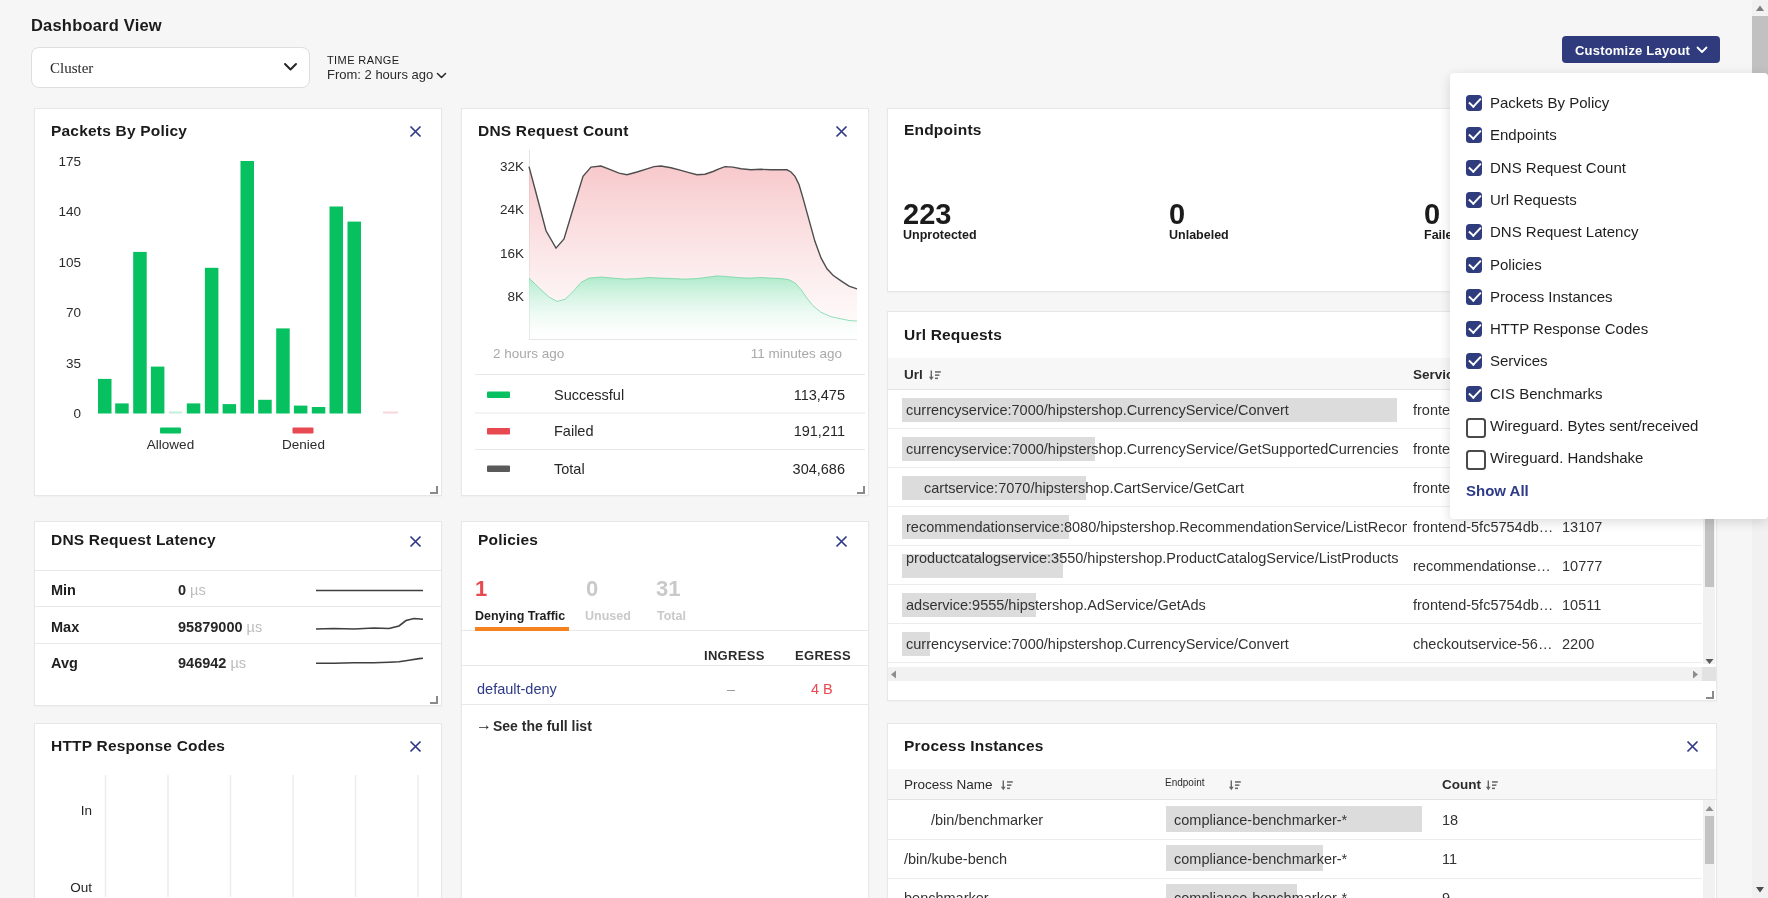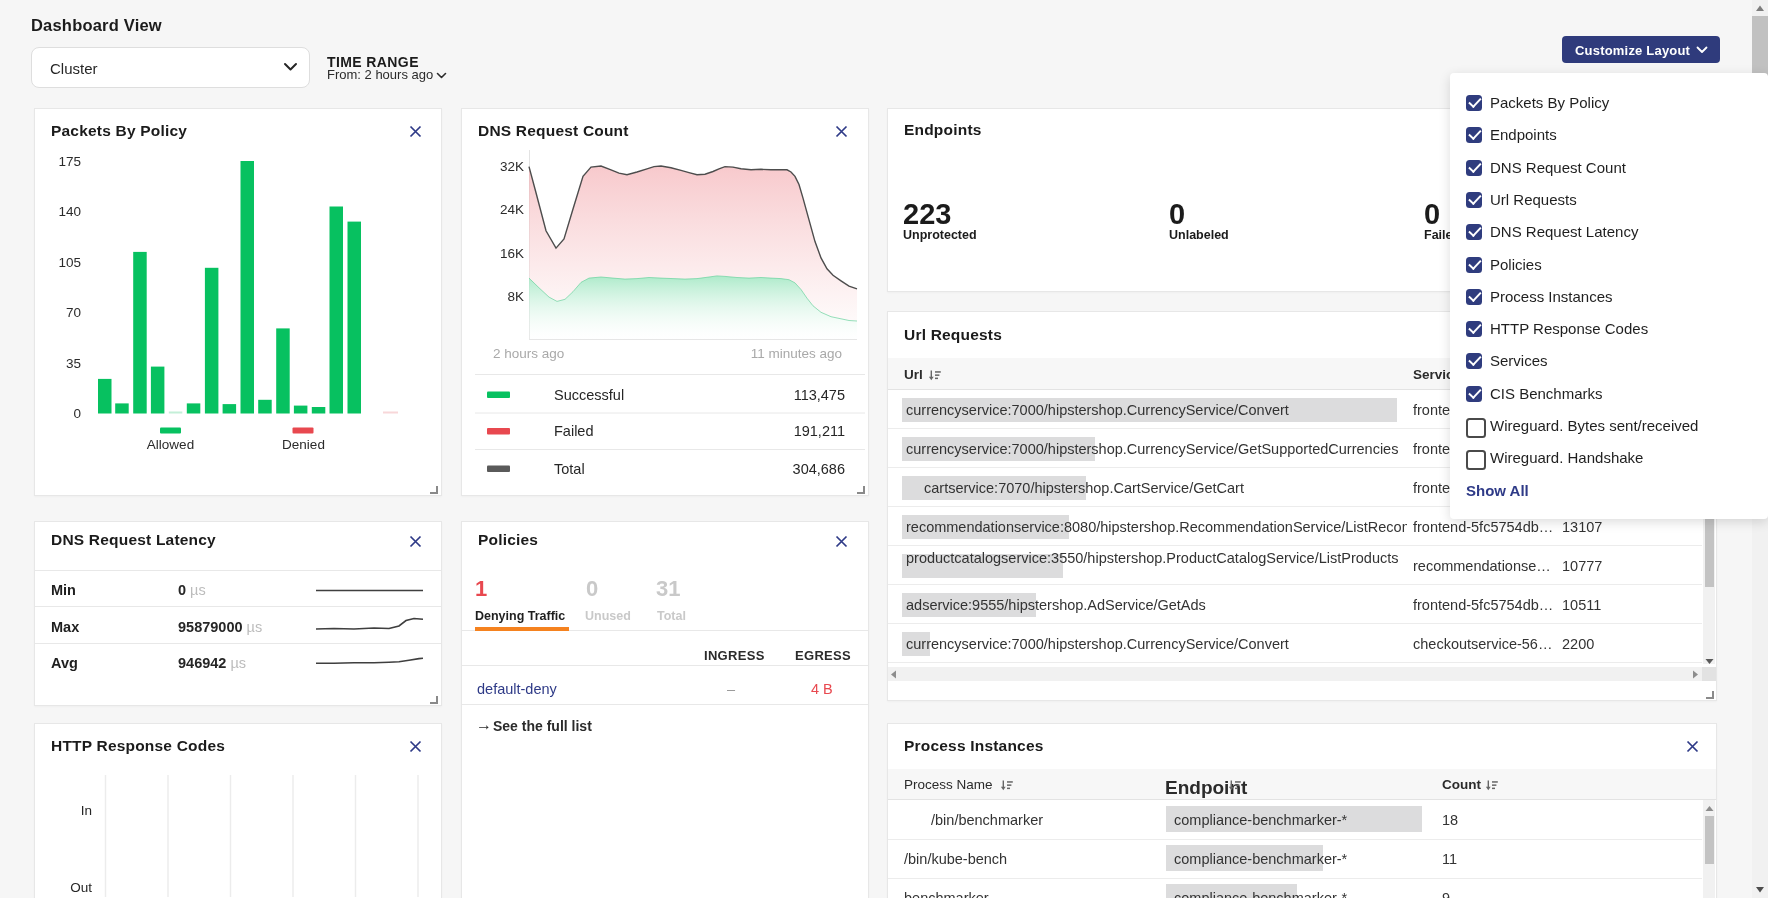--- a/index.html
+++ b/index.html
@@ -18,25 +18,25 @@
   .ck::after { content:""; position:absolute; left:-21px; top:4px; width:9.5px; height:5px; border-left:2px solid #fff; border-bottom:2px solid #fff; transform:rotate(-47deg); }
   .ck.un::before { background:#fff; border:2px solid #4a4a4a; }
   .ck.un::after { display:none; }
 </style>
 </head>
 <body>
 <div id="app">
 
 <div class="abs" style="left:31px;top:16px;font-size:16.5px;font-weight:bold;color:#1b1b1b;letter-spacing:.2px;">Dashboard View</div>
 <div class="abs" style="left:31px;top:47px;width:279px;height:41px;background:#fff;border:1px solid #dedede;border-radius:8px;"></div>
-<div class="abs" style="left:50px;top:60px;font-size:15px;color:#262626;">Cluster</div>
+<div class="abs" style="left:50px;top:60px;font-size:15px;color:#262626;font-family:Liberation Serif, serif;">Cluster</div>
 <svg class="abs" style="left:283px;top:62px;" width="15" height="10" viewBox="0 0 15 10">
       <path d="M2 2 L7.5 7.5 L13 2" fill="none" stroke="#262626" stroke-width="2" stroke-linecap="round" stroke-linejoin="round"></path>
     </svg>
-<div class="abs" style="left:327px;top:54px;font-size:14px;font-weight:bold;color:#1b1b1b;letter-spacing:.4px;">TIME RANGE</div>
+<div class="abs" style="left:327px;top:54px;font-size:11px;font-weight:normal;color:#1b1b1b;letter-spacing:.4px;">TIME RANGE</div>
 <div class="abs" style="left:327px;top:67px;font-size:13px;color:#2b2b2b;">From: 2 hours ago</div>
 <svg class="abs" style="left:436px;top:72px;" width="11" height="8" viewBox="0 0 11 8">
       <path d="M1.5 1.5 L5.5 5.5 L9.5 1.5" fill="none" stroke="#2b2b2b" stroke-width="1.6" stroke-linecap="round" stroke-linejoin="round"></path>
     </svg>
 
 <div class="card" style="left:34px;top:108px;width:408px;height:388px;"></div>
 <div class="ttl" style="left:51px;top:122px;">Packets By Policy</div>
 <svg class="xic" style="left:408px;top:124px;" viewBox="0 0 15 15">
       <path d="M2.5 2.5 L12.5 12.5 M12.5 2.5 L2.5 12.5" stroke="#2e3a87" stroke-width="1.7" fill="none"></path>
     </svg>
@@ -295,21 +295,21 @@
 <div class="abs" style="left:904px;top:777px;font-size:13.5px;font-weight:normal;color:#2b2b2b;">Process Name</div>
 <svg class="abs" style="left:1000px;top:779px;" width="13" height="13" viewBox="0 0 13 13">
       <g fill="#666">
         <rect x="2.6" y="1.5" width="1.4" height="7"></rect>
         <path d="M0.9 7.8 L5.7 7.8 L3.3 11.3 Z"></path>
         <rect x="7" y="2.2" width="5.8" height="1.5"></rect>
         <rect x="7" y="5.4" width="4.4" height="1.5"></rect>
         <rect x="7" y="8.6" width="3" height="1.5"></rect>
       </g>
     </svg>
-<div class="abs" style="left:1165px;top:777px;font-size:19px;font-weight:bold;color:#2b2b2b;">Endpoint</div>
+<div class="abs" style="left:1165px;top:777px;font-size:10px;font-weight:normal;color:#2b2b2b;">Endpoint</div>
 <svg class="abs" style="left:1228px;top:779px;" width="13" height="13" viewBox="0 0 13 13">
       <g fill="#666">
         <rect x="2.6" y="1.5" width="1.4" height="7"></rect>
         <path d="M0.9 7.8 L5.7 7.8 L3.3 11.3 Z"></path>
         <rect x="7" y="2.2" width="5.8" height="1.5"></rect>
         <rect x="7" y="5.4" width="4.4" height="1.5"></rect>
         <rect x="7" y="8.6" width="3" height="1.5"></rect>
       </g>
     </svg>
 <div class="abs" style="left:1442px;top:777px;font-size:13.5px;font-weight:bold;color:#2b2b2b;">Count</div>

